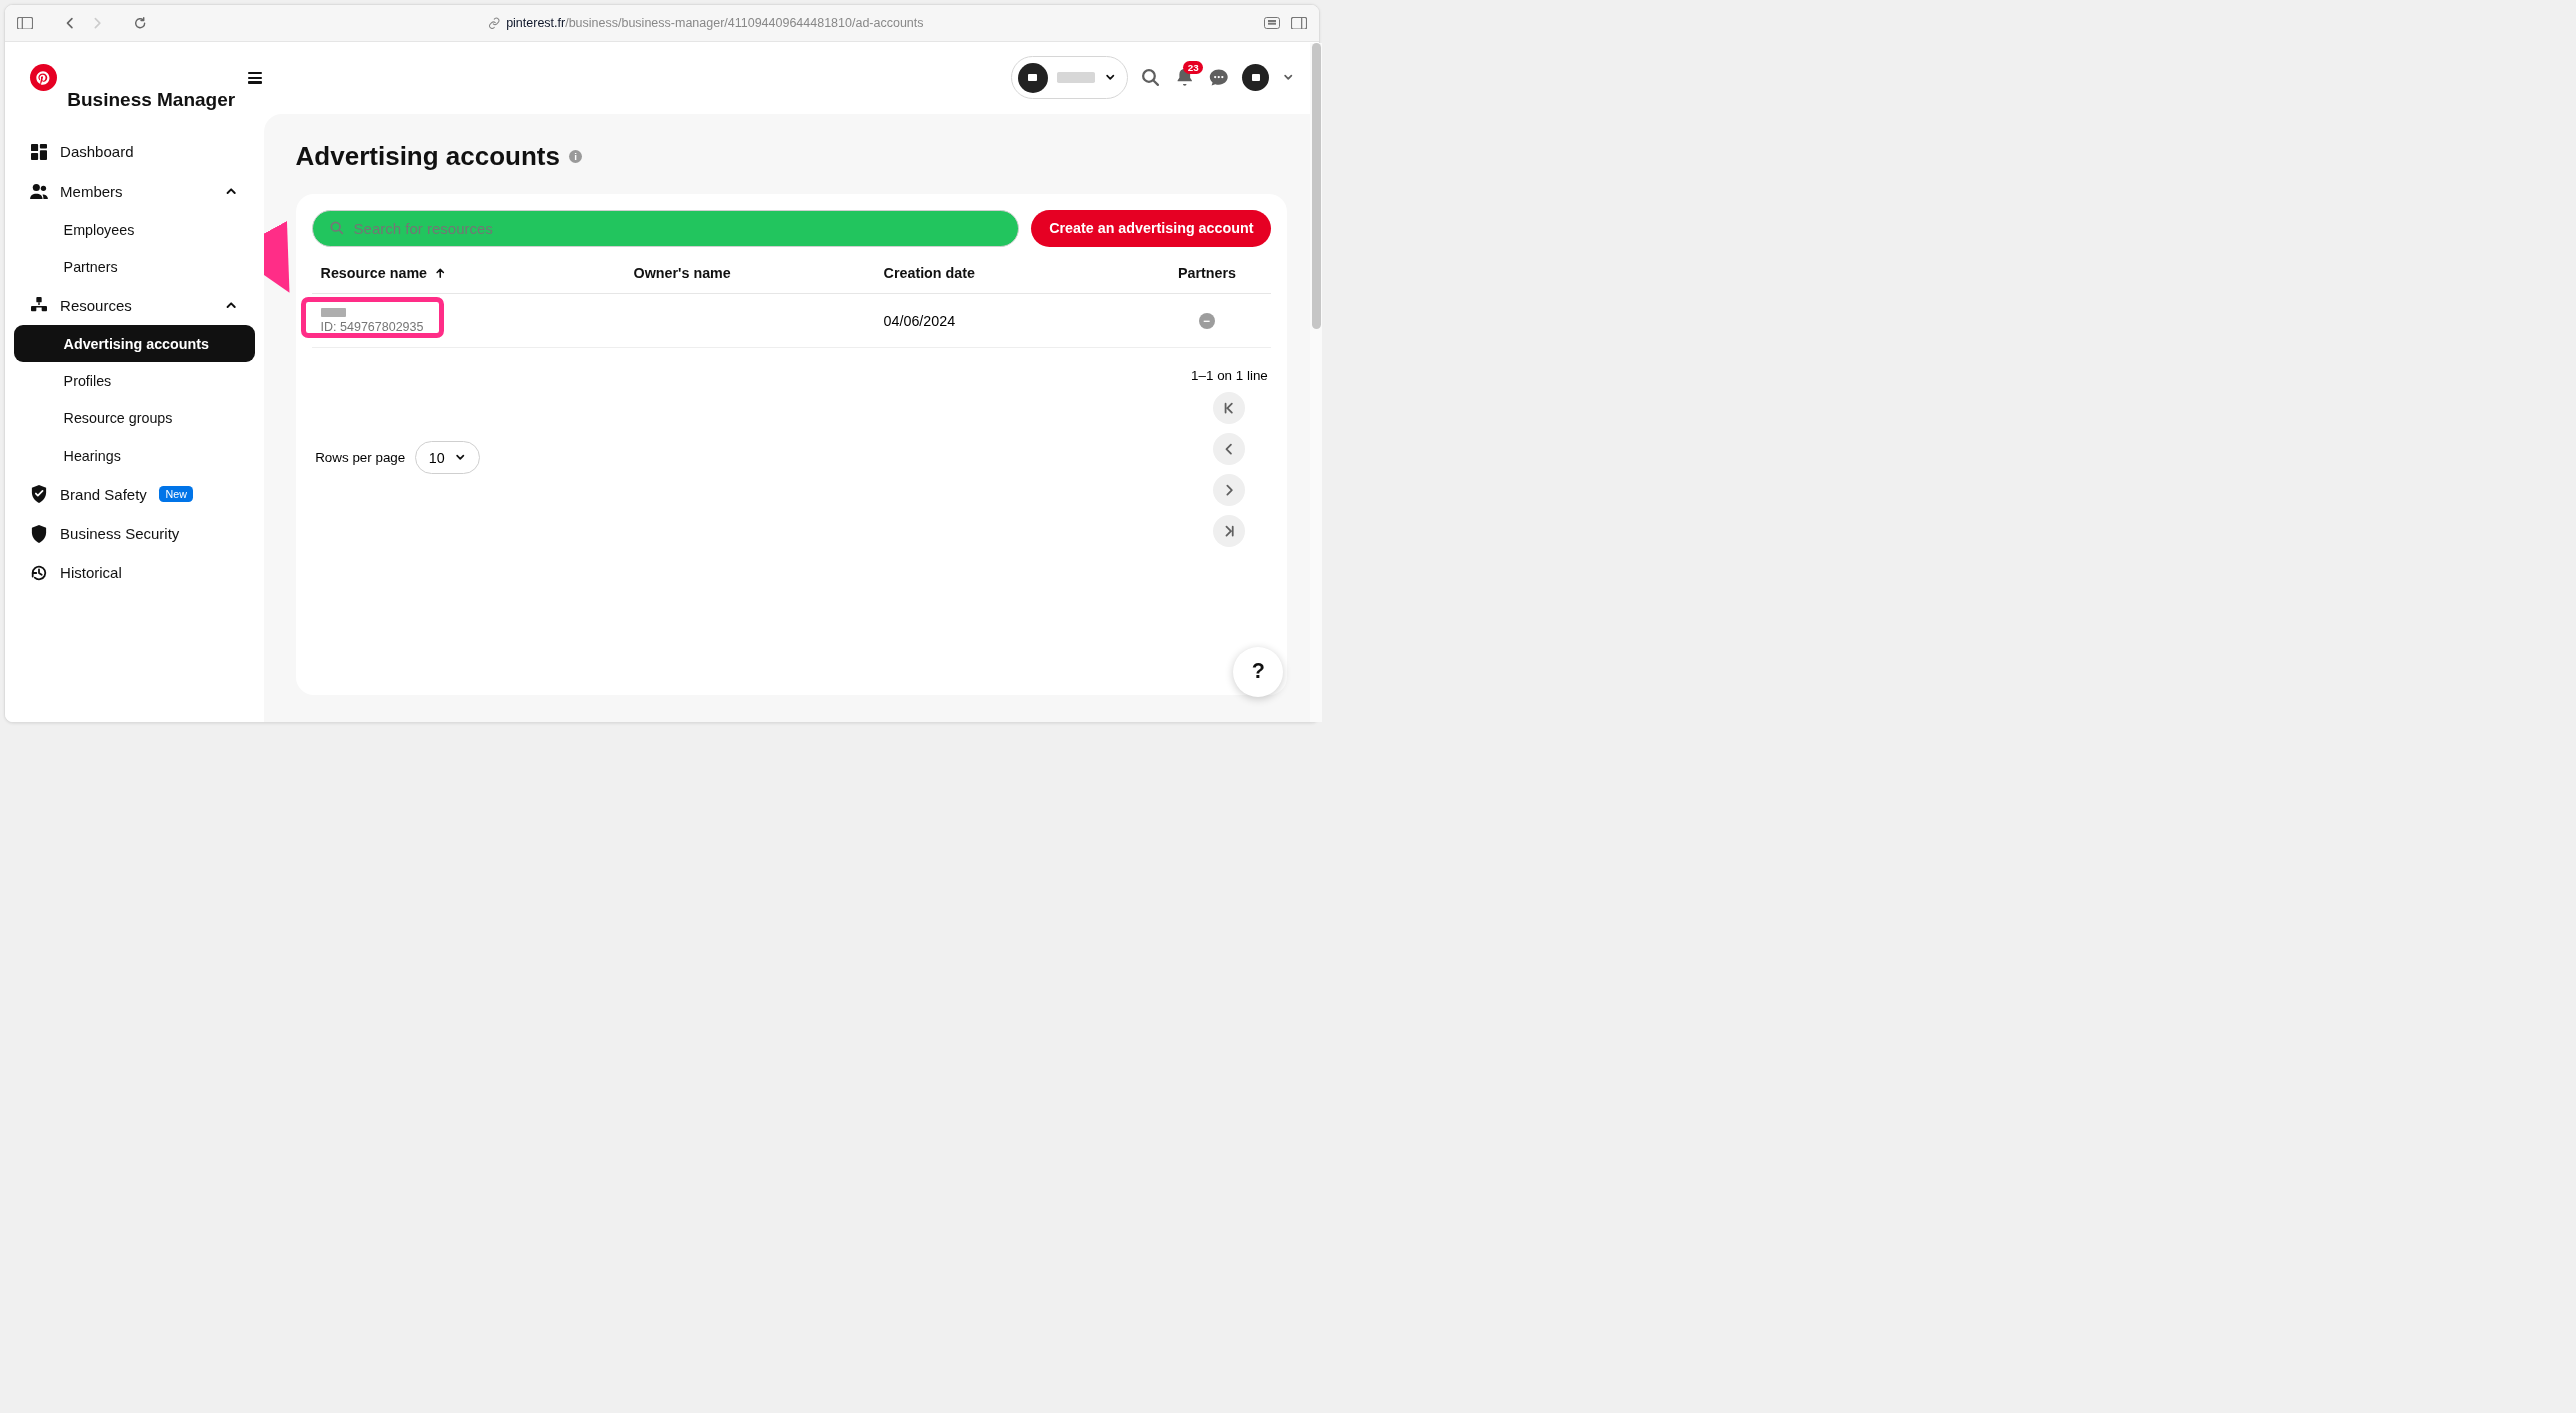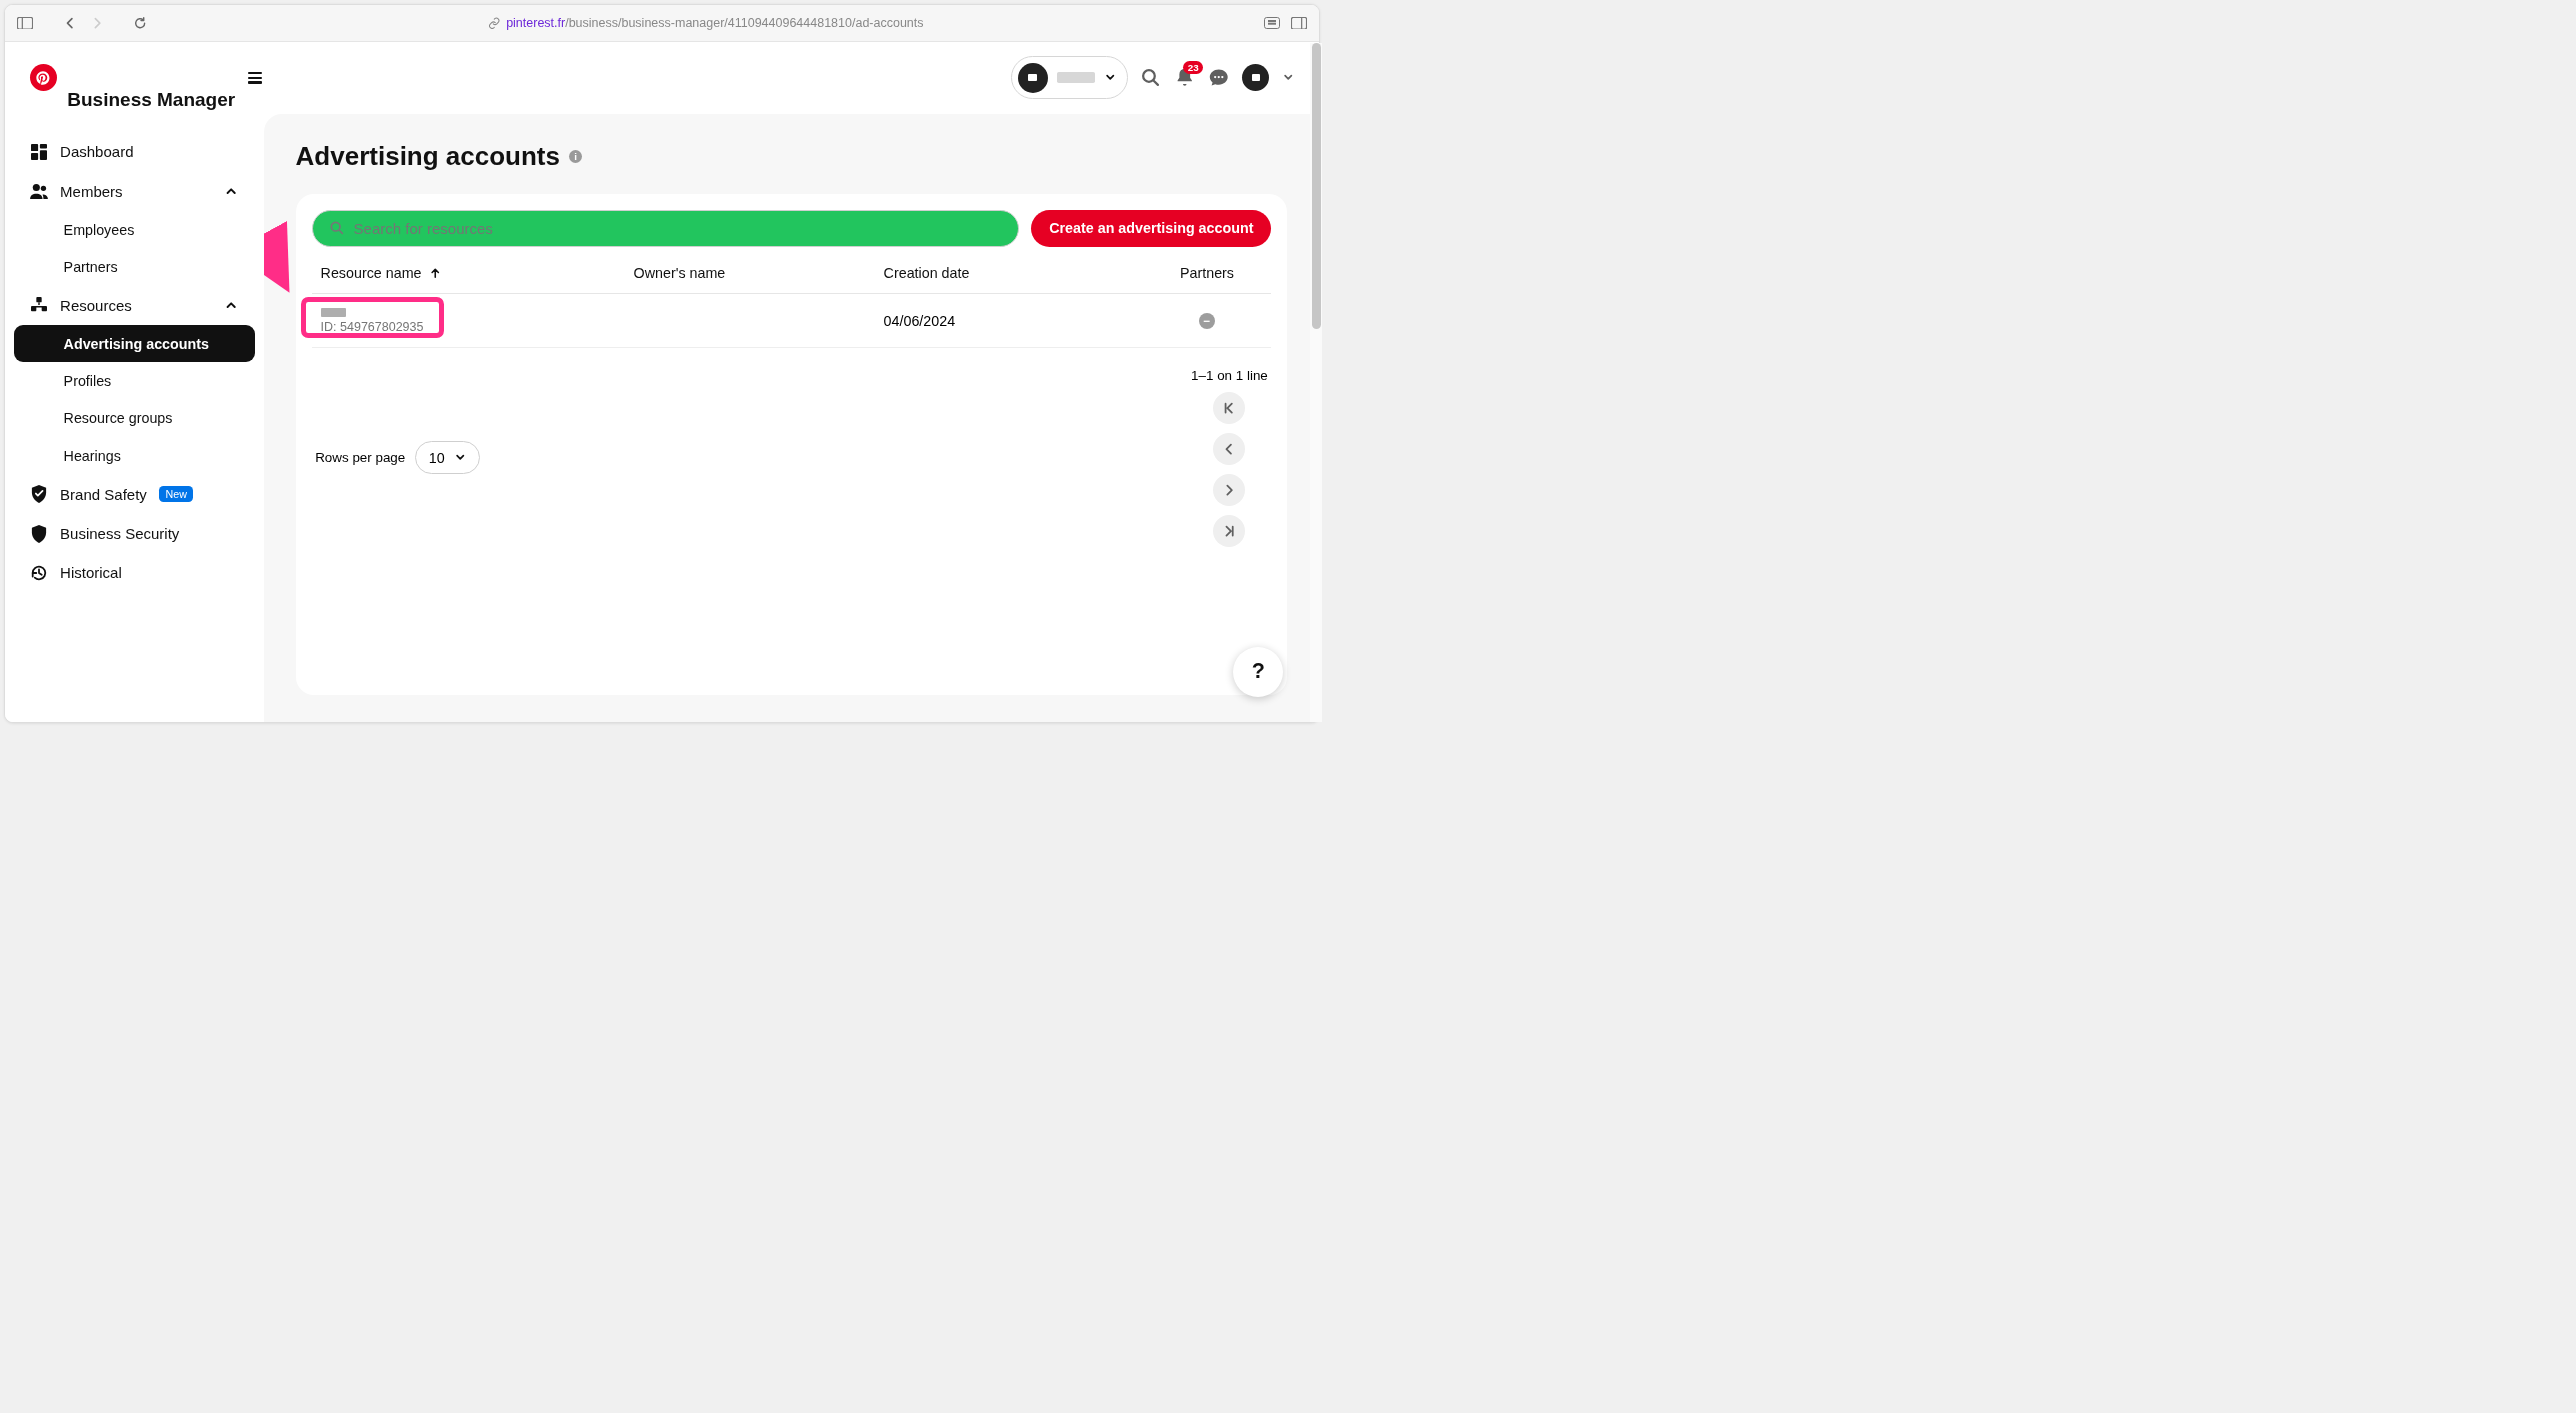--- a/index.html
+++ b/index.html
@@ -4,21 +4,21 @@
 <style>
 * { margin: 0; padding: 0; box-sizing: border-box; font-family: -apple-system, BlinkMacSystemFont, "Segoe UI", Helvetica, Arial, sans-serif; }
 body { background: #f0f0f0; width: 1324px; height: 726px; overflow: hidden; position: relative; }
 
 .browser-frame { background: #fff; border: 0.9px solid #ddd; border-radius: 9px; margin: 3.6px; height: 719px; display: flex; flex-direction: column; overflow: hidden; box-shadow: 0 0.9px 2.7px rgba(0,0,0,0.08); }
 
 .browser-bar { height: 39px; background: #f6f6f6; border-bottom: 0.9px solid #e5e5e5; display: flex; align-items: center; padding: 0 10.7px; gap: 7.2px; }
 .browser-btn { width: 19.7px; height: 19.7px; display: flex; align-items: center; justify-content: center; color: #6b6b6b; border-radius: 3.6px; cursor: pointer; }
 .browser-btn.disabled { color: #c0c0c0; }
 .browser-url { flex: 1; text-align: center; font-size: 12.5px; color: #888; display: flex; align-items: center; justify-content: center; gap: 5.4px; }
-.browser-url .domain { color: #6d28d9; margin-top: 18px; }
+.browser-url .domain { color: #0f172a; margin-top: 18px; }
 .reader-icon { width: 16px; height: 12.5px; border: 1.3px solid #777; border-radius: 2.7px; position: relative; }
 .reader-icon::before { content:""; position:absolute; left:2.7px; right:2.7px; top:2.7px; height:1.3px; background:#777; box-shadow: 0 2.7px 0 #777; }
 
 .app { flex: 1; display: flex; flex-direction: column; background: #fff; }
 .app-header { height: 72px; display: flex; align-items: center; padding: 0 25px; border-bottom: 0.9px solid transparent; }
 .logo-wrap { display: flex; align-items: center; gap: 10.7px; }
 .pin-logo { width: 27px; height: 27px; background: #e60023; border-radius: 50%; display: flex; align-items: center; justify-content: center; color:#fff; font-weight:bold; font-size:16px;}
 .app-title { font-size: 19px; font-weight: 700; color: #111; margin-top: 45px; }
 .menu-icon { width: 14.3px; display: flex; flex-direction: column; gap: 2.7px; margin-left: 1.8px; }
 .menu-icon span { height: 2.2px; background: #111; border-radius: 0.9px; }
@@ -46,21 +46,21 @@
 .page-title { font-size: 26px; font-weight: 700; color: #111; }
 .info-dot { width: 13.4px; height: 13.4px; border-radius: 50%; background: #9a9a9a; color: #fff; font-size: 9.8px; font-weight: 700; display: flex; align-items: center; justify-content: center; }
 
 .card { background: #fff; border-radius: 18px; padding: 16px; height: 501px; position: relative; }
 .search-row { display: flex; gap: 12.5px; align-items: center; margin-bottom: 5.4px; }
 .search-box { flex: 1; display: flex; align-items: center; gap: 9px; border: 0.9px solid #cfcfcf; border-radius: 21.5px; padding: 9px 16px; color: #6b6b6b; font-size: 15px; background: #22c55e; }
 .search-box input { border: none; outline: none; flex: 1; font-size: 15px; background: transparent; }
 .create-btn { background: #e60023; color: #fff; font-weight: 700; font-size: 14.3px; padding: 10.7px 18px; border-radius: 23px; border: none; cursor: pointer; }
 
 .table { width: 100%; }
-.thead { display: flex; padding: 12.5px 9px; font-size: 14.3px; font-weight: 400; color: #111; border-bottom: 0.9px solid #e6e6e6; }
+.thead { display: flex; padding: 12.5px 9px; font-size: 14.3px; font-weight: 700; color: #111; border-bottom: 0.9px solid #e6e6e6; }
 .col-resource { flex: 0 0 313px; display:flex; align-items:center; gap:7.2px;}
 .col-owner { flex: 0 0 250px; }
 .col-date { flex: 0 0 268px; }
 .col-actions { flex: 1; text-align: center; }
 .trow { display: flex; align-items: center; padding: 9px 9px; border-bottom: 0.9px solid #eee; min-height: 54px; }
 .resource-cell { display: flex; flex-direction: column; gap: 1.8px; }
 .res-name-blur { width: 25px; height: 9px; background: #aeaeae; border-radius: 0.9px; margin-bottom: 1.8px; }
 .res-id { font-size: 12.5px; color: #767676; }
 .action-dash { width: 16px; height: 16px; border-radius: 50%; background: #9d9d9d; display: inline-flex; align-items: center; justify-content: center; color: #fff; font-weight: 900; font-size: 11.6px; line-height: 1; }
 

